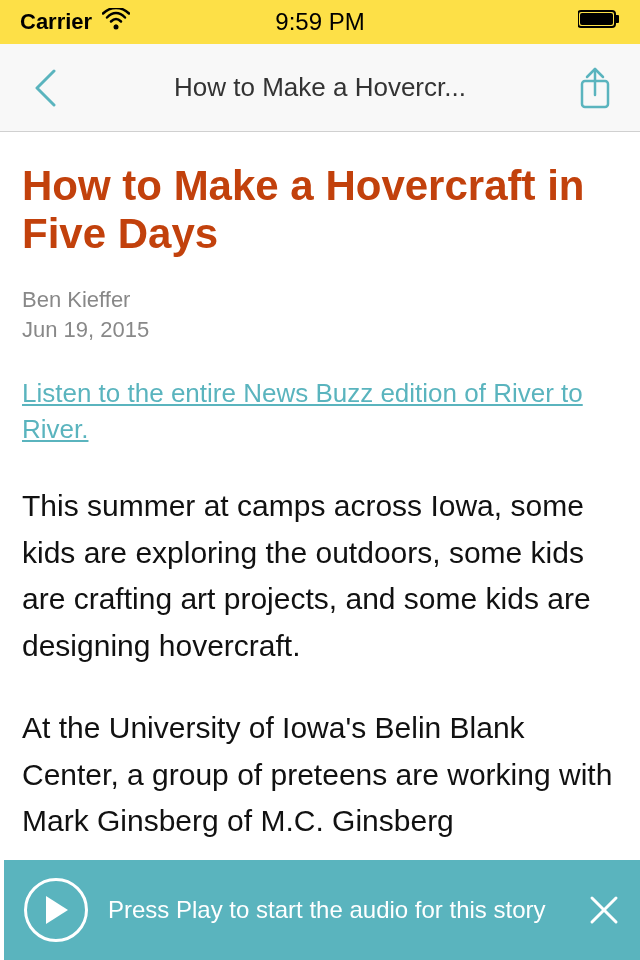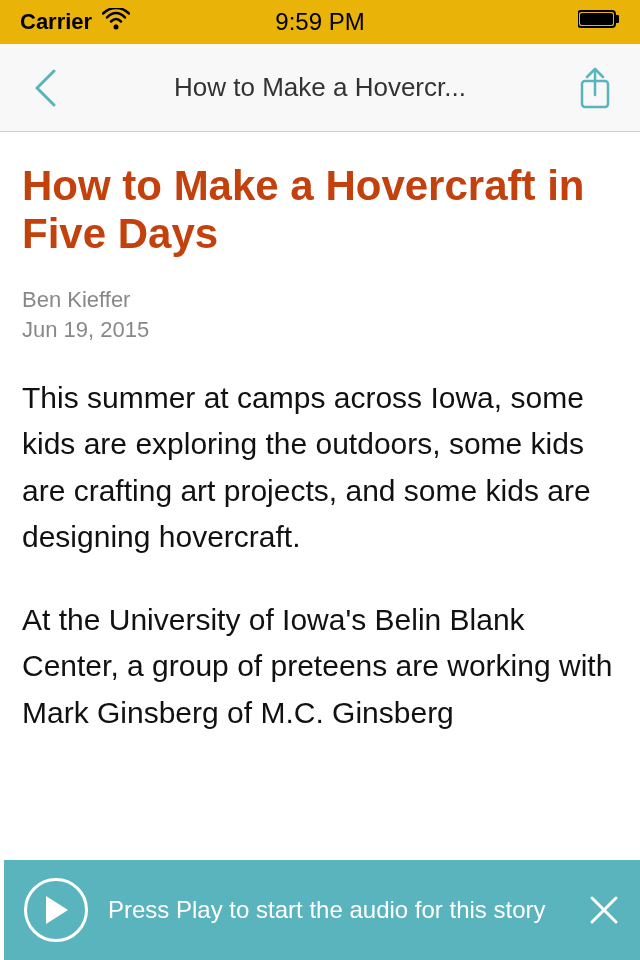--- a/index.html
+++ b/index.html
@@ -10,21 +10,21 @@
       background: #fff;
       width: 640px;
       height: 960px;
       overflow: hidden;
       position: relative;
     }
 
     
     .status-bar {
       height: 44px;
-      background: #eab308;
+      background: #fde047;
       display: flex;
       align-items: center;
       justify-content: space-between;
       padding: 0 20px;
       font-size: 24px;
       font-weight: 500;
     }
     .status-left {
       display: flex;
       align-items: center;
@@ -209,20 +209,21 @@
       <line x1="18" y1="2" x2="18" y2="28" stroke="#5ab4be" stroke-width="2.5" stroke-linecap="round"></line>
       <polyline points="10,10 18,2 26,10" stroke="#5ab4be" stroke-width="2.5" fill="none" stroke-linecap="round" stroke-linejoin="round"></polyline>
     </svg>
   </div>
 </div>
 
 <div class="article-content">
   <h1 class="article-title">How to Make a Hovercraft in Five Days</h1>
   <div class="article-author">Ben Kieffer</div>
   <div class="article-date">Jun 19, 2015</div>
+  <a class="article-link">Listen to the entire News Buzz edition of River to River.</a>
   <div class="article-body">
     <p>This summer at camps across Iowa, some kids are exploring the outdoors, some kids are crafting art projects, and some kids are designing hovercraft.</p>
     <p>At the University of Iowa's Belin Blank Center, a group of preteens are working with Mark Ginsberg of M.C. Ginsberg</p>
   </div>
 </div>
 
 <div class="play-bar">
   <div class="play-button">
 
     <svg width="28" height="32" viewBox="0 0 28 32">

